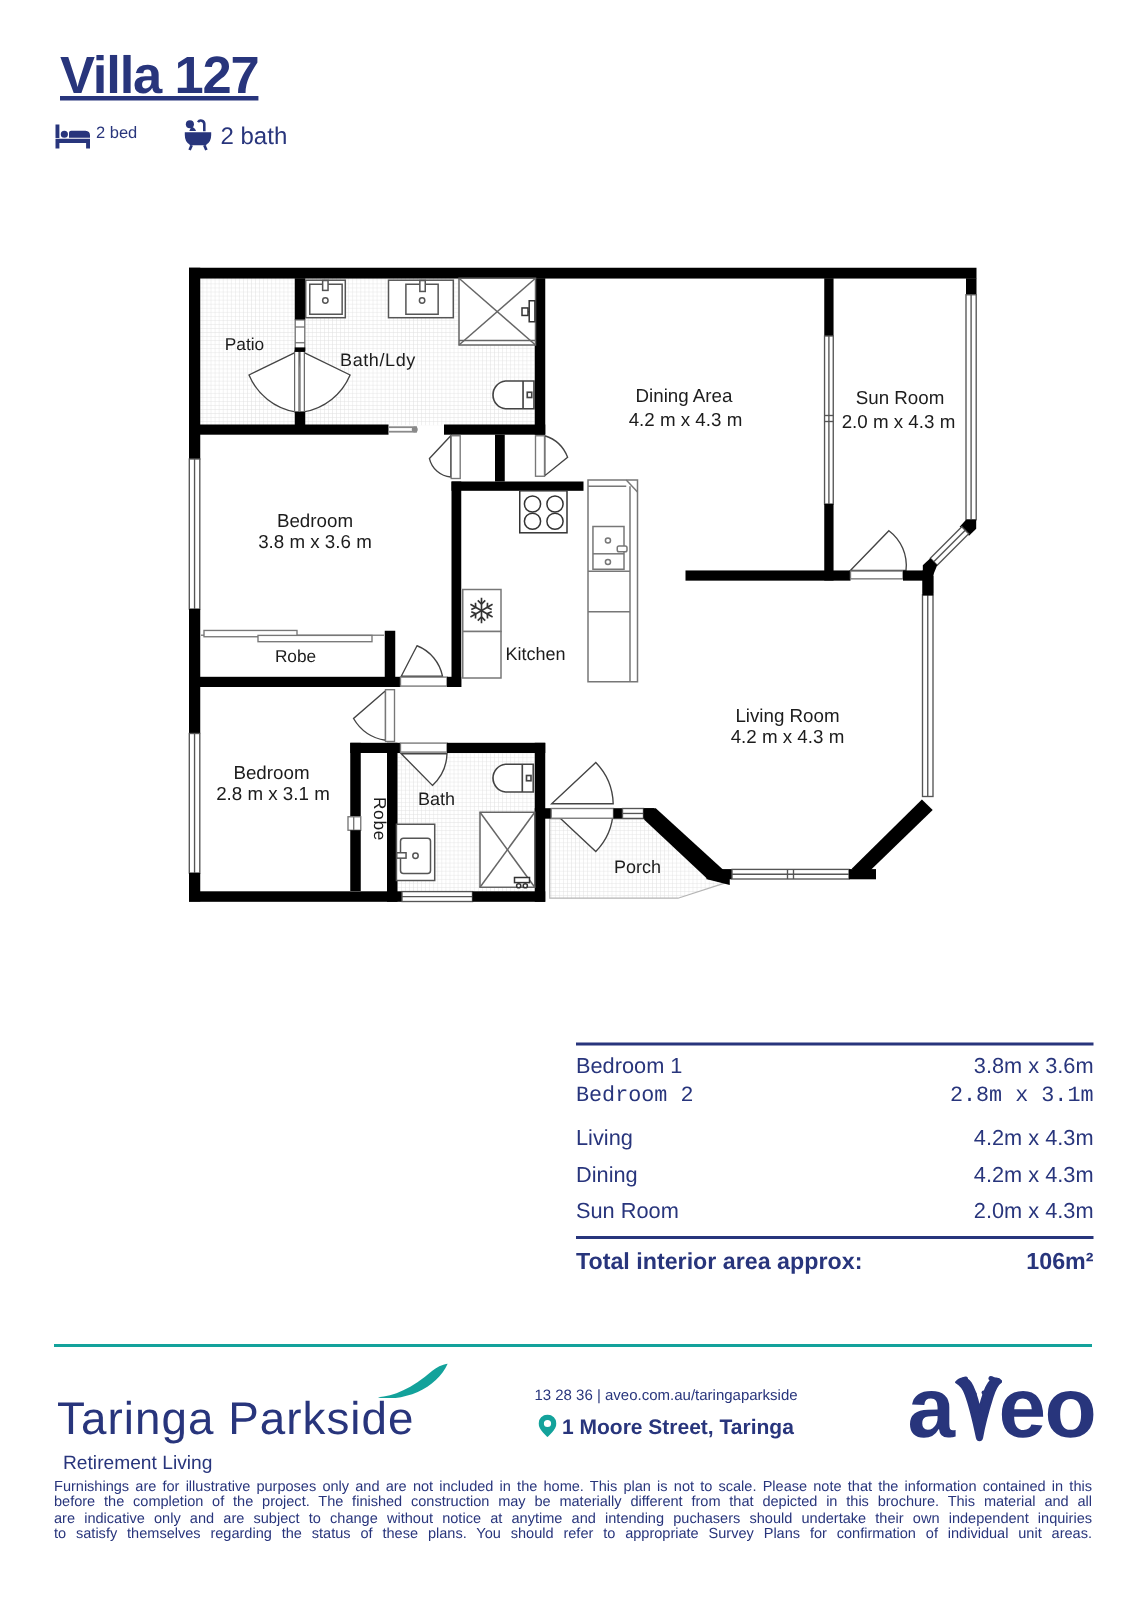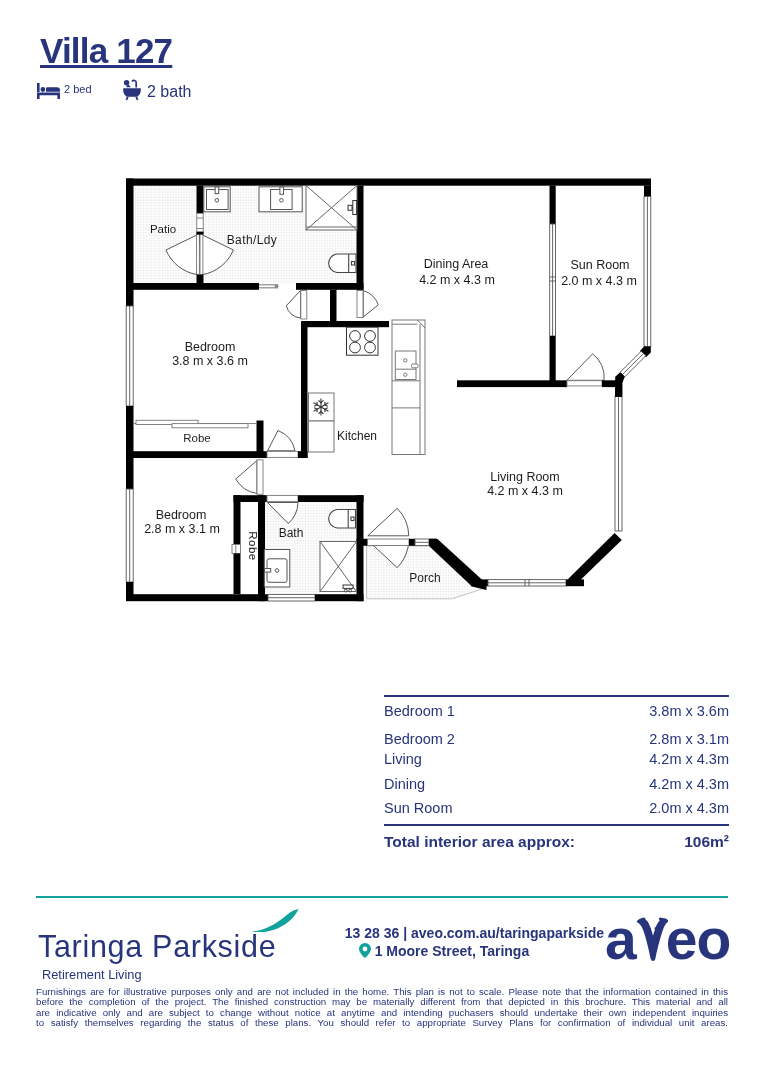--- a/index.html
+++ b/index.html
@@ -363,21 +363,21 @@
 
 <div class="abs navy" style="left:384px;top:694.5px;width:345px;">
 
   <div style="height:2px;background:#28357c;"></div>
 
   <div style="display:flex;justify-content:space-between;align-items:center;font-size:14.5px;height:24.2px;margin-top:2.5px;">
       <span>Bedroom 1</span>
       <span>3.8m x 3.6m</span>
     </div>
 
-  <div style="display:flex;justify-content:space-between;align-items:flex-end;font-size:14.5px;height:24.2px;">
+  <div style="display:flex;justify-content:space-between;align-items:flex-start;font-size:14.5px;height:24.2px;font-family:Liberation Mono, monospace;">
       <span>Bedroom 2</span>
       <span>2.8m x 3.1m</span>
     </div>
 
   <div style="display:flex;justify-content:space-between;align-items:center;font-size:14.5px;height:24.2px;">
       <span>Living</span>
       <span>4.2m x 4.3m</span>
     </div>
 
   <div style="display:flex;justify-content:space-between;align-items:center;font-size:14.5px;height:24.2px;">
@@ -401,21 +401,21 @@
 <div class="abs" style="left:36px;top:895.5px;width:692px;height:2.5px;background:#13a29b;"></div>
 
 <div class="abs navy" style="left:38px;top:929px;font-size:30.5px;letter-spacing:0.7px;">Taringa Parkside</div>
 
 <svg class="abs" style="left:251px;top:909px" width="48" height="23" viewBox="0 0 48 23">
   <path fill="#13a29b" d="M1,22.5 C11,22 24,16.5 37,5 C40,2.5 43.5,0.8 47.5,0 C44,8 36.5,15 27.5,19 C17.5,23.3 6,24.3 1,22.5 Z"></path>
 </svg>
 
 <div class="abs navy" style="left:42px;top:966.5px;font-size:12.8px;">Retirement Living</div>
 
-<div class="abs navy" style="left:284px;top:924.5px;width:320px;text-align:right;font-size:14px;font-weight:bold;white-space:nowrap;">13 28 36 | aveo.com.au/taringaparkside</div>
+<div class="abs navy" style="left:284px;top:924.5px;width:320px;text-align:center;font-size:10px;font-weight:normal;white-space:nowrap;">13 28 36 | aveo.com.au/taringaparkside</div>
 
 <div class="abs navy" style="left:284px;top:942.5px;width:320px;text-align:center;font-size:14px;font-weight:bold;white-space:nowrap;">
 <svg width="12" height="15" viewBox="0 0 12 15" style="vertical-align:-2.5px">
       <path fill="#13a29b" d="M6,0 A6,6 0 0 1 12,6 C12,10 6,15 6,15 C6,15 0,10 0,6 A6,6 0 0 1 6,0 Z M6,3.6 A2.4,2.4 0 1 0 6,8.4 A2.4,2.4 0 1 0 6,3.6 Z"></path>
     </svg>
 1 Moore Street, Taringa</div>
 
 <div class="abs navy" style="left:605px;top:906px;font-size:57px;font-weight:bold;letter-spacing:-1px;">a<span style="display:inline-block;width:30px;"></span>eo</div>
 
 <svg class="abs" style="left:636px;top:917px" width="32" height="45" viewBox="0 0 32 45">

